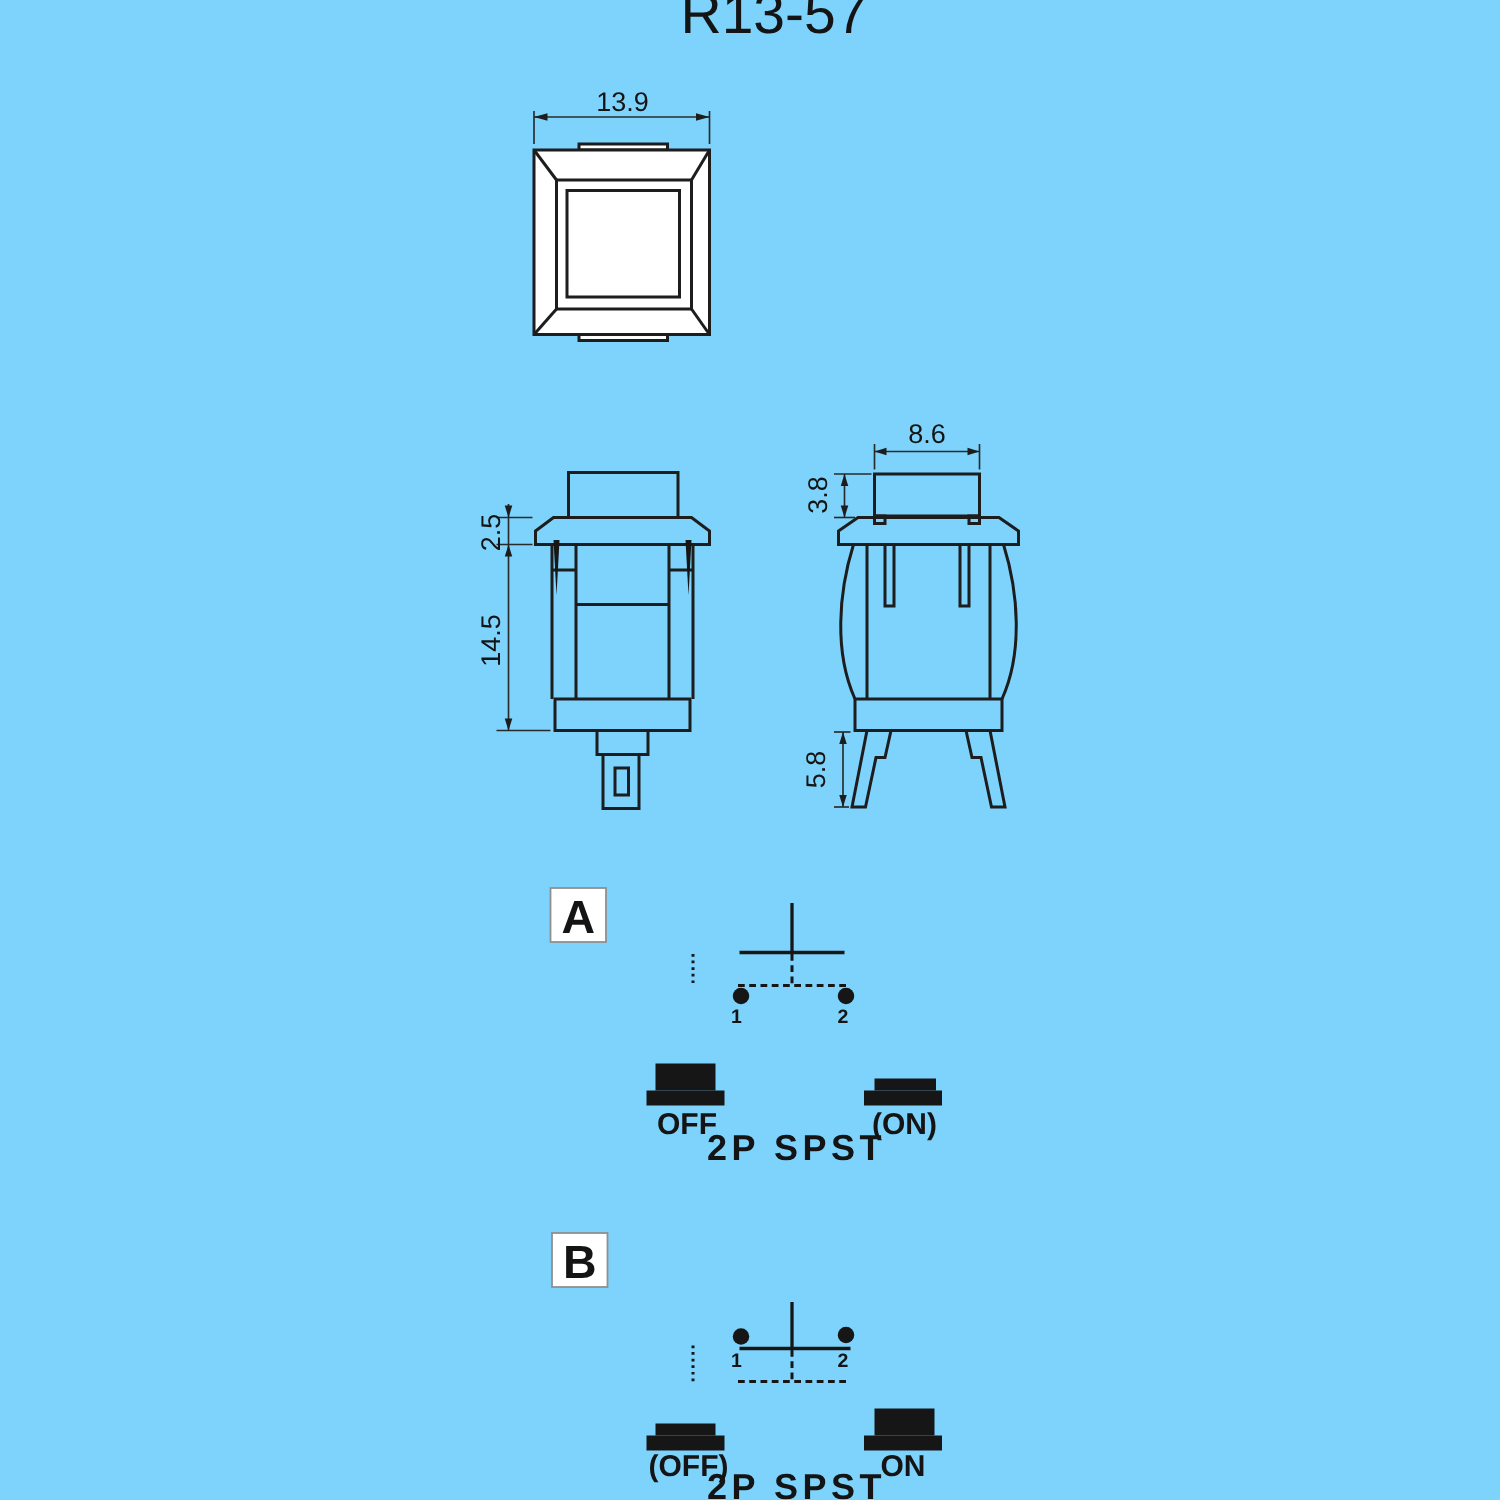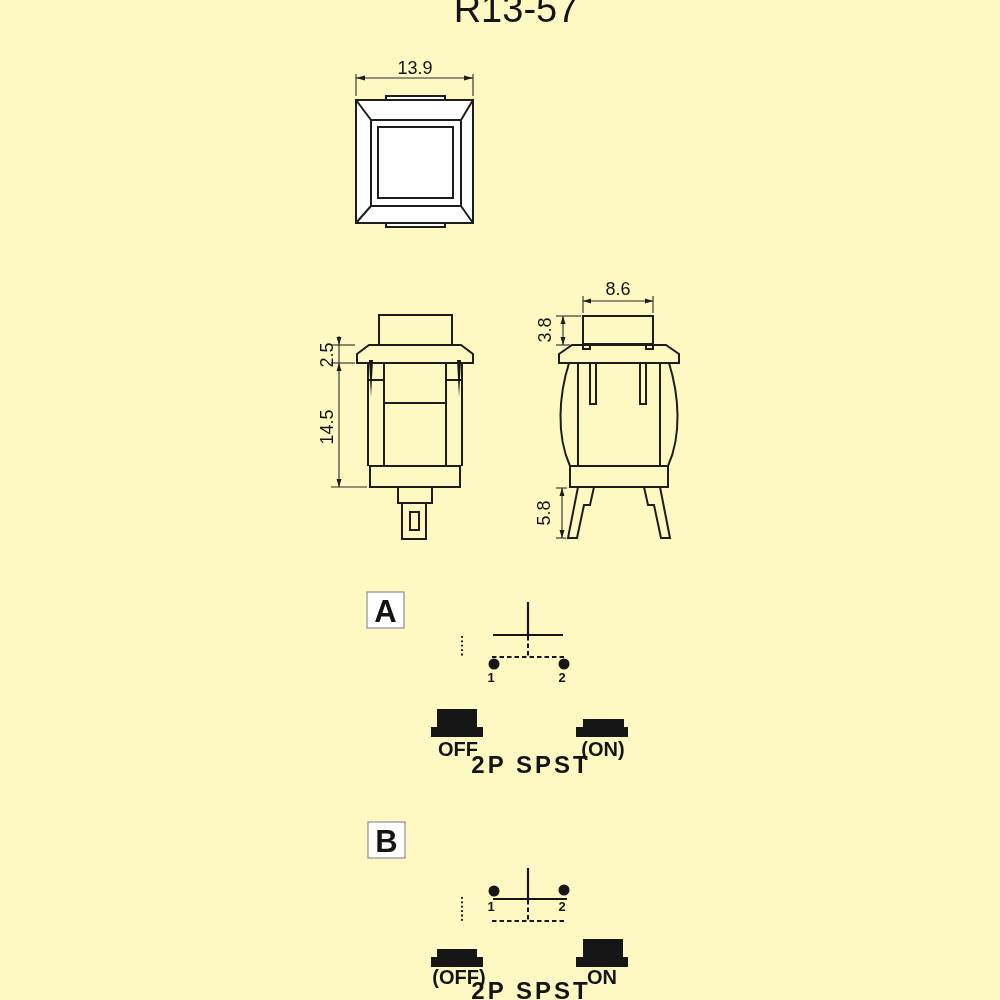--- a/index.html
+++ b/index.html
@@ -1,17 +1,17 @@
 <!DOCTYPE html>
 <html><head>
 <meta charset="utf-8">
 <style>
   html,body{margin:0;padding:0;background:#fff;}
   .stage{
-    position:relative;width:1000px;height:1000px;background:#fef9c3;
+    position:relative;width:1000px;height:1000px;background:#7dd3fc;
     font-family:"Liberation Sans", sans-serif;overflow:hidden;
   }
   svg{position:absolute;left:0;top:0;}
   .part{stroke:#1d1d1d;stroke-width:2;fill:none;}
   .part-fill{stroke:#1d1d1d;stroke-width:2;fill:#ffffff;}
   .dim-line{stroke:#2a2a2a;stroke-width:1.1;fill:none;}
   .arrow{fill:#1d1d1d;stroke:none;}
   .solid{stroke:#161616;stroke-width:2.2;fill:none;}
   .dashed{stroke:#161616;stroke-width:2;fill:none;stroke-dasharray:4.5 3;}
   .dotted{stroke:#161616;stroke-width:2;fill:none;stroke-dasharray:1.8 2.6;}

